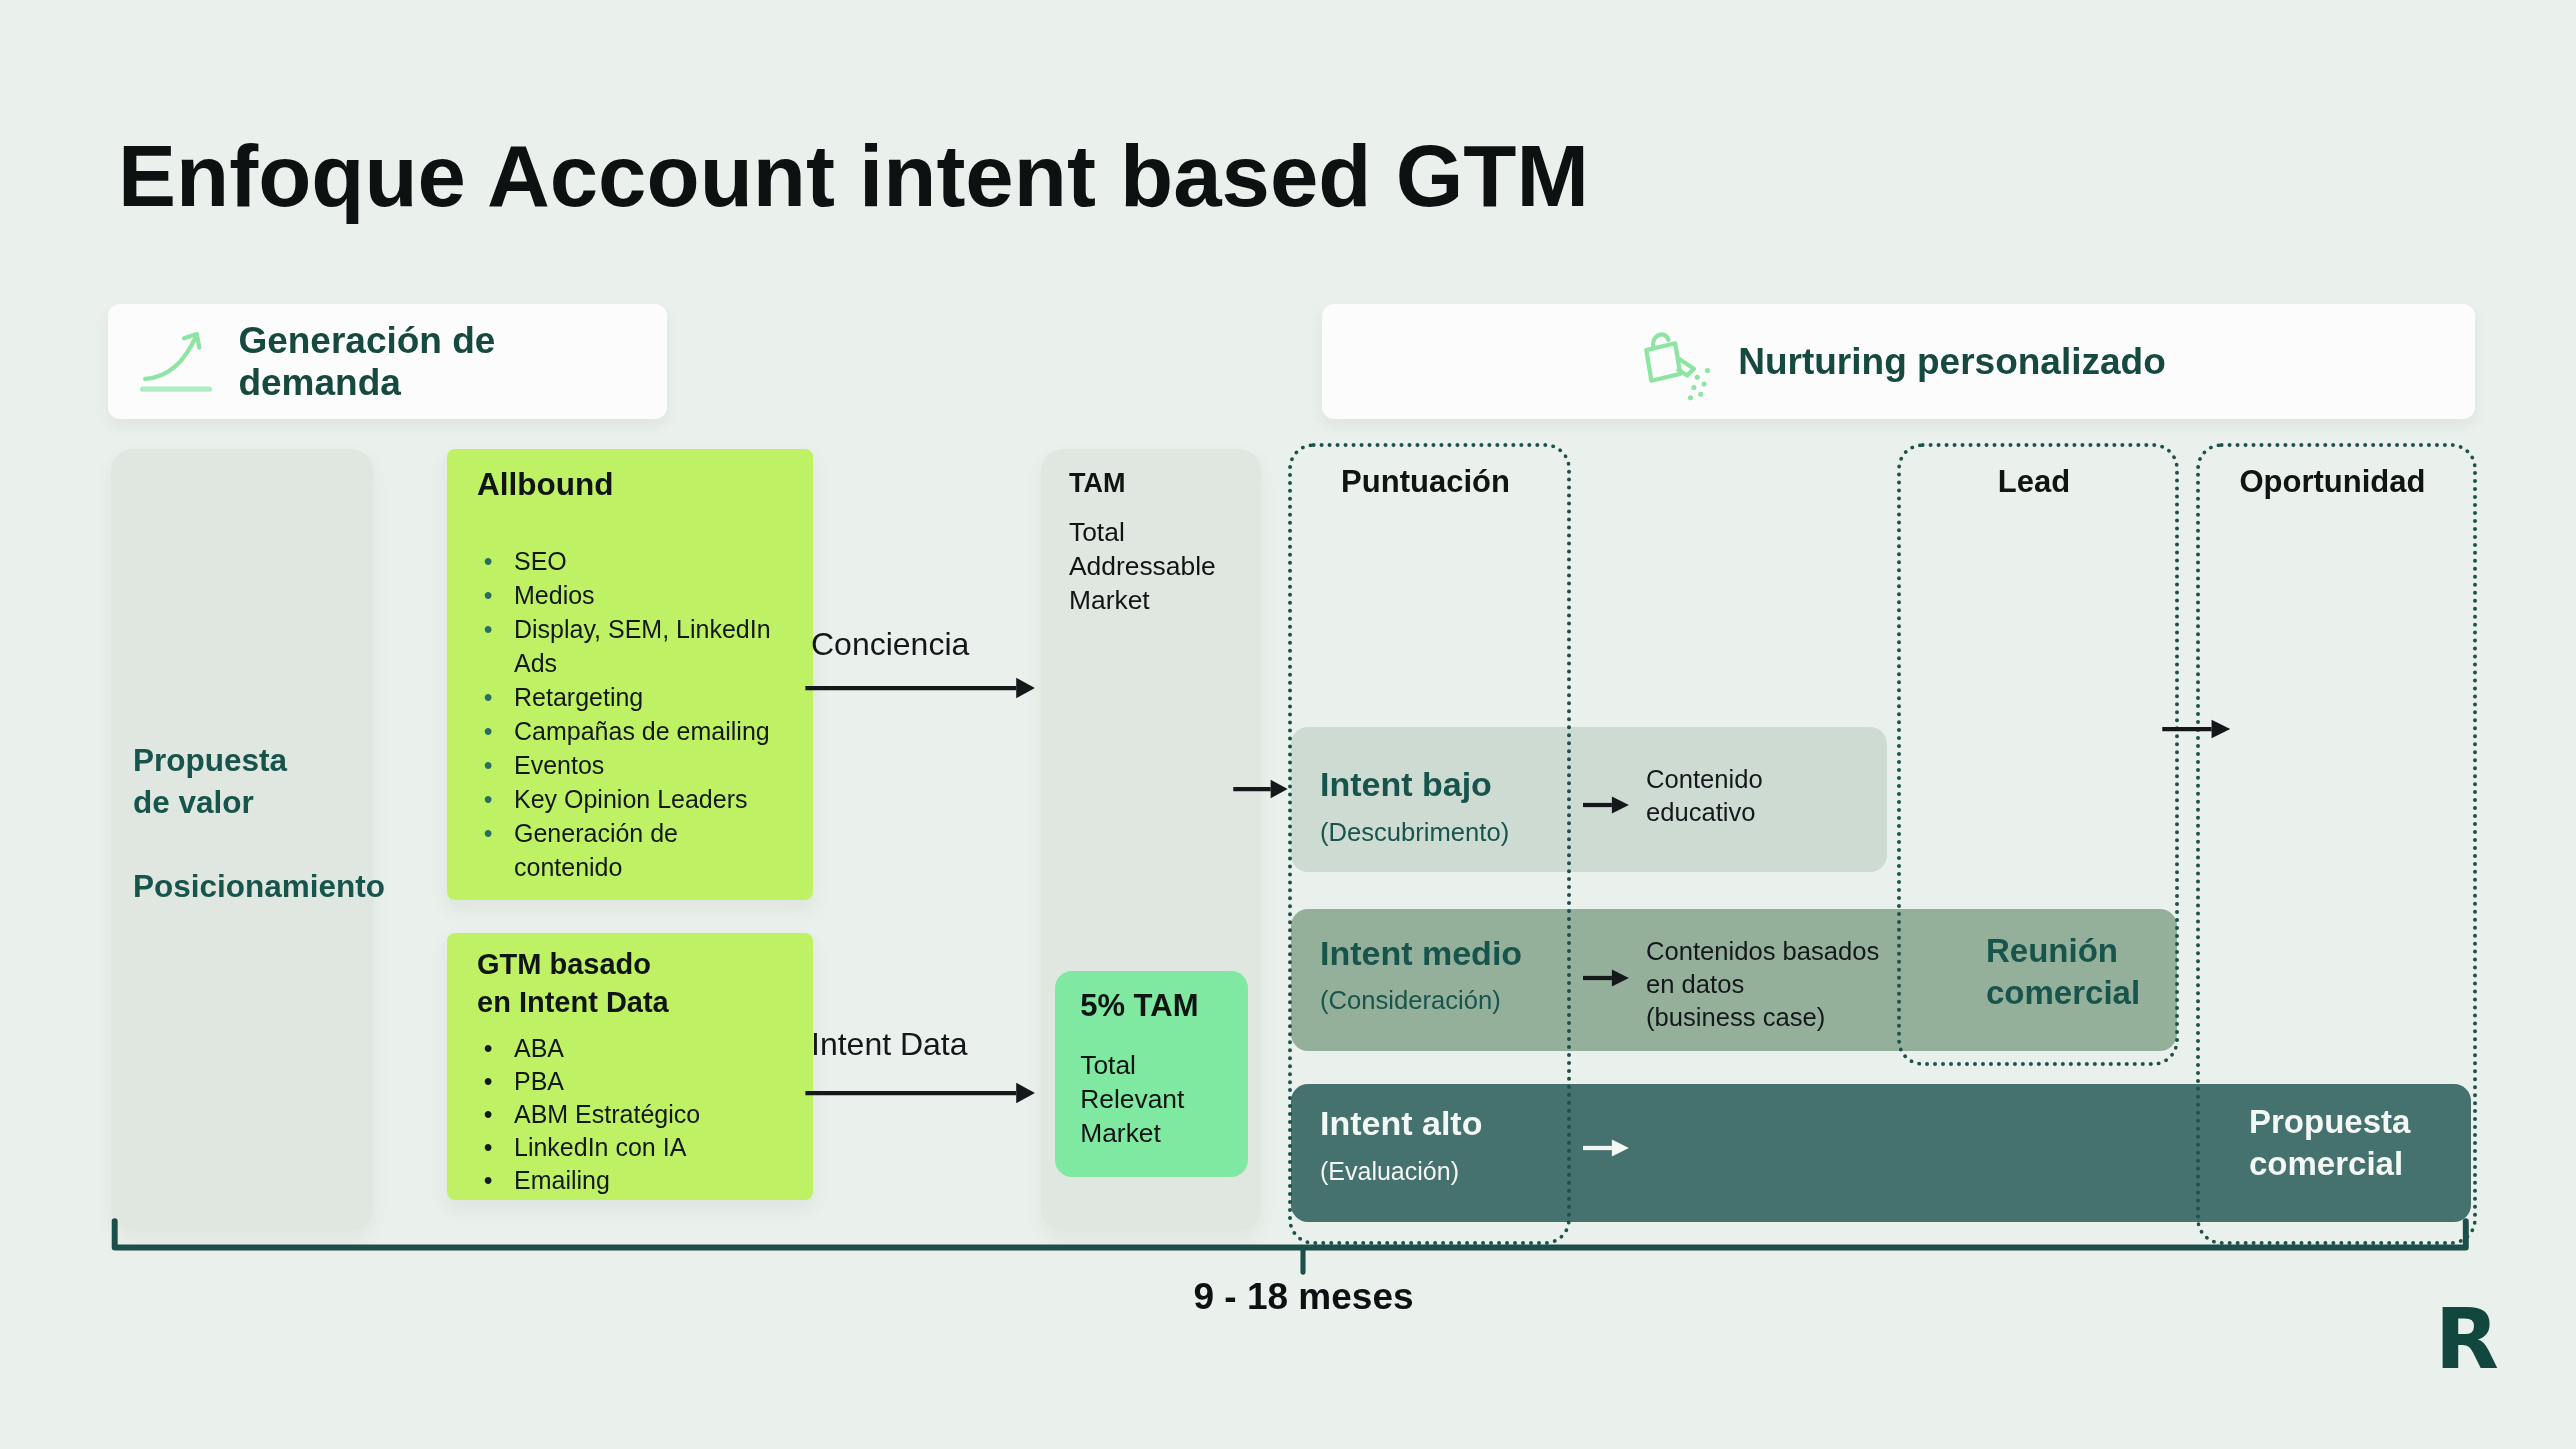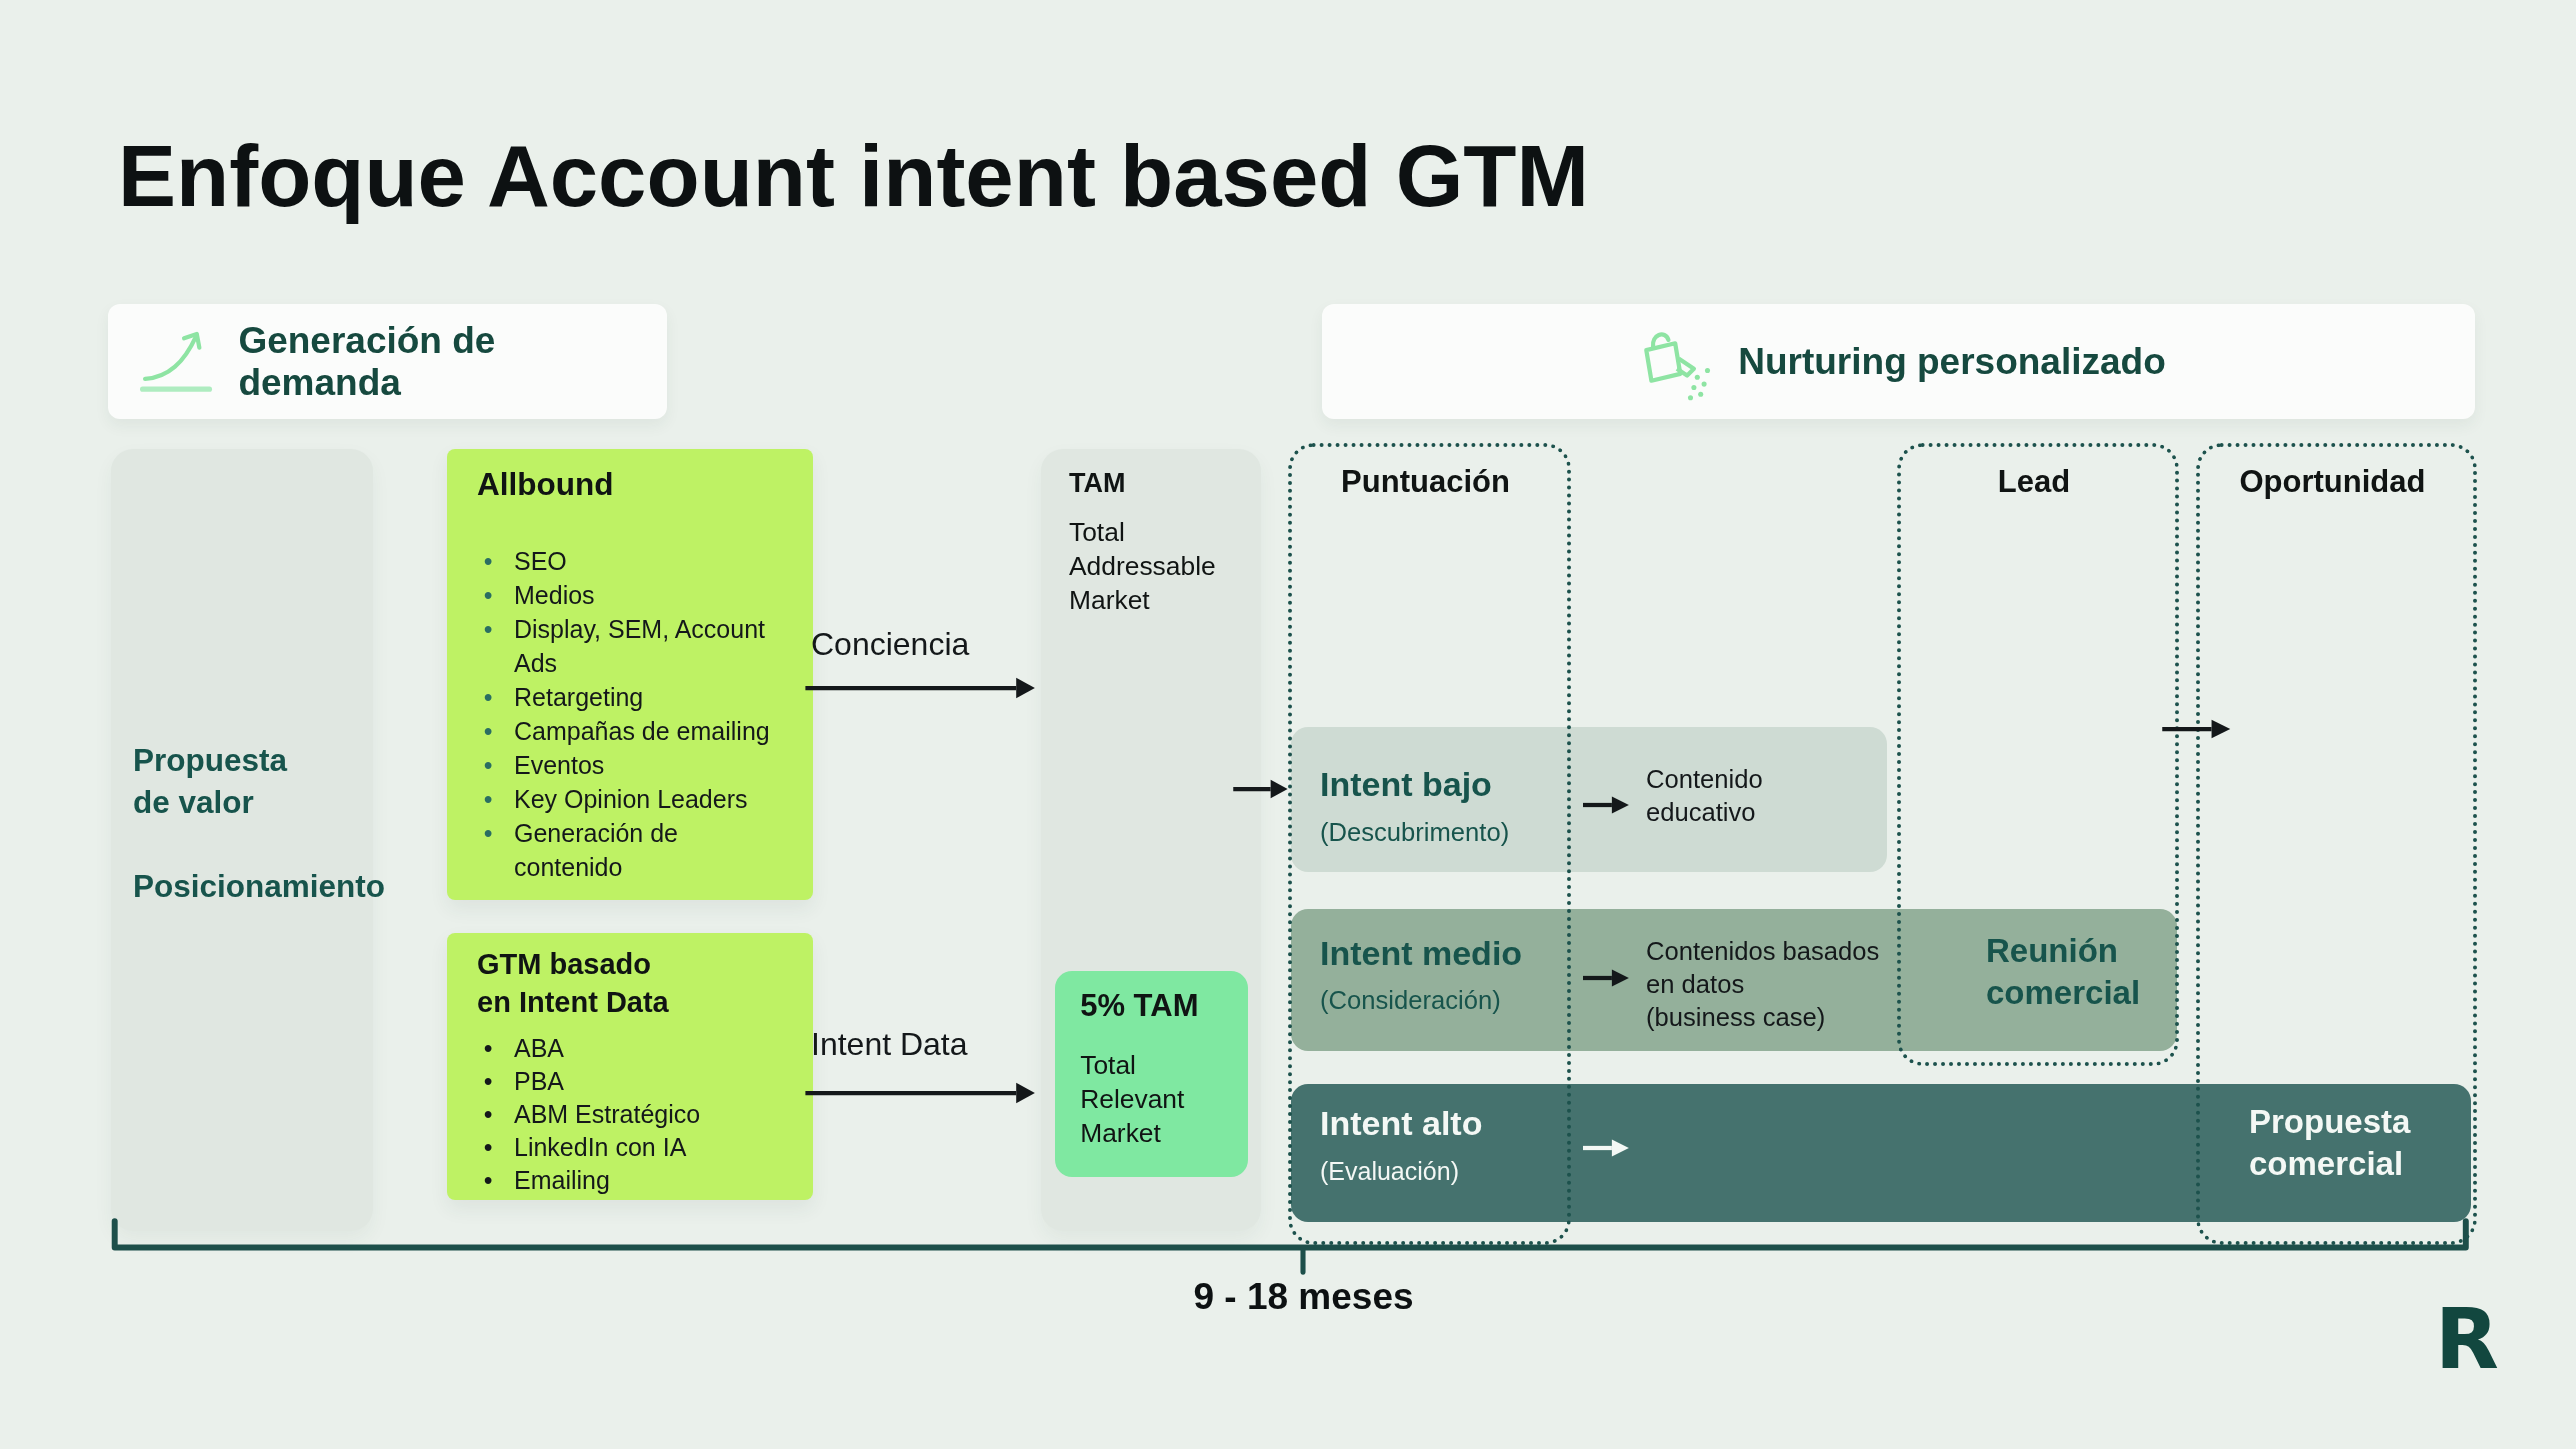--- a/index.html
+++ b/index.html
@@ -88,21 +88,21 @@
     <div class="abs ml teal" style="left:22px;top:290px;font-size:31.5px;line-height:42px;font-weight:700;">Propuesta
 de valor</div>
     <div class="abs teal" style="left:22px;top:419px;font-size:31.5px;font-weight:700;">Posicionamiento</div>
   </div>
 
   <div class="abs sage-box" style="left:447px;top:449px;width:366px;height:451px;">
     <div class="abs box-title" style="left:30px;top:17px;">Allbound</div>
     <ul class="abs bullets teal-dots" style="left:30px;top:95px;width:308px;">
         <li>SEO</li>
         <li>Medios</li>
-        <li>Display, SEM, Account Ads</li>
+        <li>Display, SEM, LinkedIn Ads</li>
         <li>Retargeting</li>
         <li>Campañas de emailing</li>
         <li>Eventos</li>
         <li>Key Opinion Leaders</li>
         <li>Generación de contenido</li>
       </ul>
   </div>
 
   <div class="abs sage-box" style="left:447px;top:933px;width:366px;height:267px;">
     <div class="abs ml box-title" style="left:30px;top:12px;font-size:29px;line-height:38px;">GTM basado

